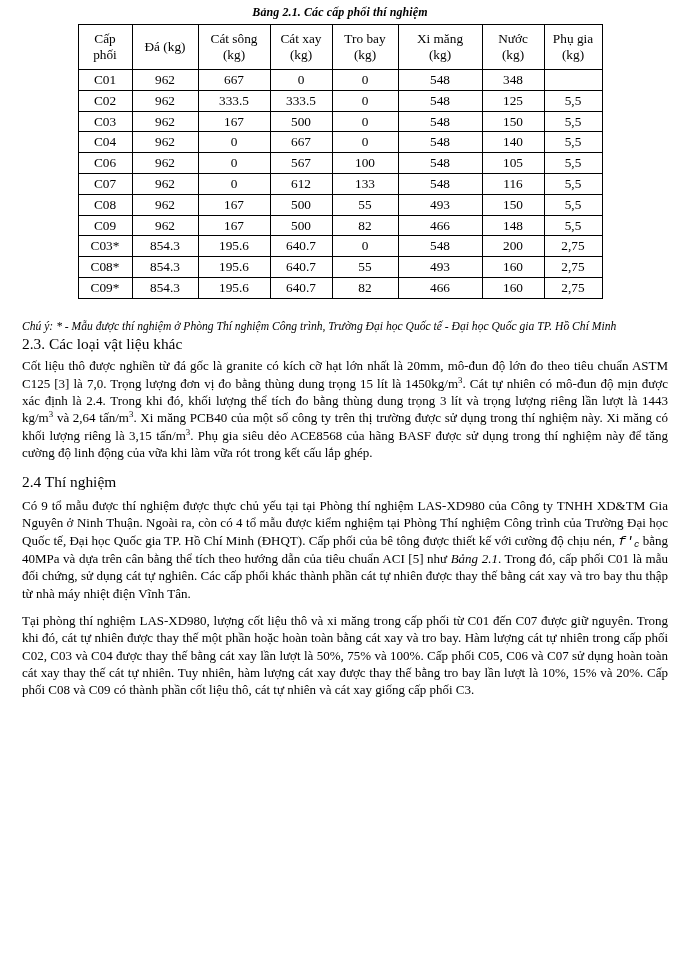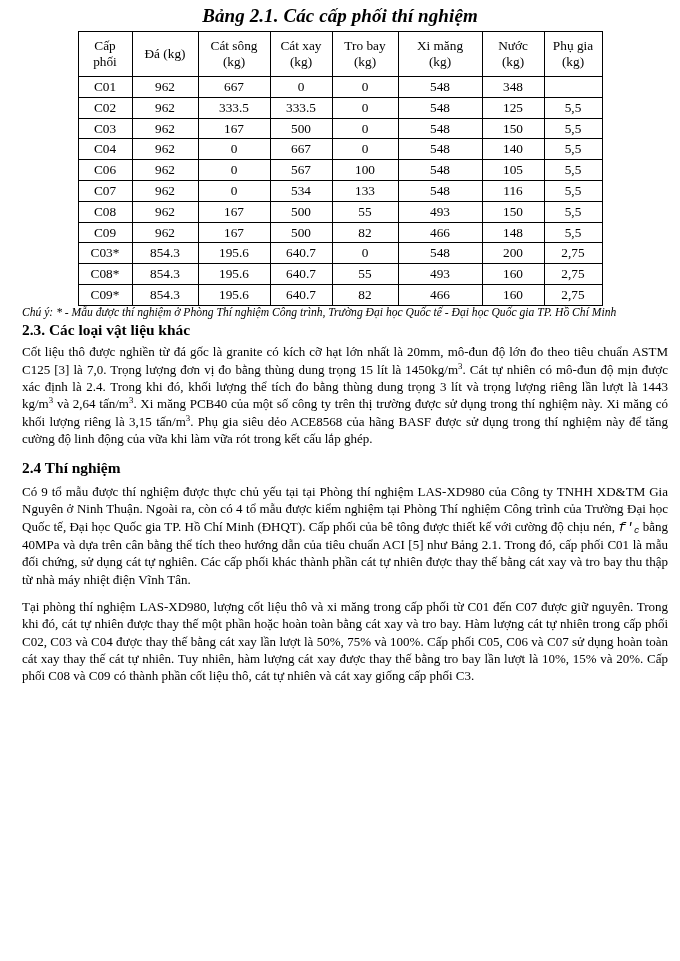--- a/index.html
+++ b/index.html
@@ -21,21 +21,21 @@
     height: 961px;
     padding: 0;
     box-sizing: border-box;
   }
 
   
   .table-caption {
     text-align: center;
     font-style: italic;
     font-weight: bold;
-    font-size: 19px;
+    font-size: 12px;
     margin: 5px 0 4px 0;
     letter-spacing: 0.1px;
   }
 
   
   .tbl-wrap {
     display: flex;
     justify-content: center;
   }
   table.mix {
@@ -65,53 +65,53 @@
   table.mix col.c4 { width: 66px; }
   table.mix col.c5 { width: 84px; }
   table.mix col.c6 { width: 62px; }
   table.mix col.c7 { width: 58px; }
 
   
   .table-note {
     font-style: italic;
     font-size: 11.6px;
     line-height: 1.22;
-    margin: 0 0 0 0;
+    margin: 21px 0 0 0;
     padding: 0 12px 0 22px;
     text-align: left;
   }
 
   
   .body-region {
     padding: 0 12px 0 22px;
   }
 
   h2.section {
     font-size: 15.4px;
-    font-weight: bold;
+    font-weight: normal;
     margin: 1px 0 4px 0;
     line-height: 1.2;
   }
   h2.section.tight {
     margin-top: 12px;
     margin-bottom: 5px;
   }
 
   p.para {
     font-size: 13px;
     line-height: 1.335;
     text-align: justify;
     text-justify: inter-word;
     margin: 0 0 10px 0;
     hyphens: none;
   }
   p.para:last-child { margin-bottom: 0; }
 
   sup { font-size: 0.68em; vertical-align: super; line-height: 0; }
-  .it { }
+  .it { font-style: italic; }
   .fc { font-style: italic; font-family: Liberation Mono, monospace; }
   .fc sub { font-style: italic; font-size: 0.7em; vertical-align: baseline; position: relative; top: 2px; }
 </style>
 </head>
 <body>
 
 <div class="page">
 
   <div class="table-caption">Bảng 2.1. Các cấp phối thí nghiệm</div>
 
@@ -210,21 +210,21 @@
             <td>567</td>
             <td>100</td>
             <td>548</td>
             <td>105</td>
             <td>5,5</td>
           </tr>
           <tr>
             <td>C07</td>
             <td>962</td>
             <td>0</td>
-            <td>534</td>
+            <td>612</td>
             <td>133</td>
             <td>548</td>
             <td>116</td>
             <td>5,5</td>
           </tr>
           <tr>
             <td>C08</td>
             <td>962</td>
             <td>167</td>
             <td>500</td>

